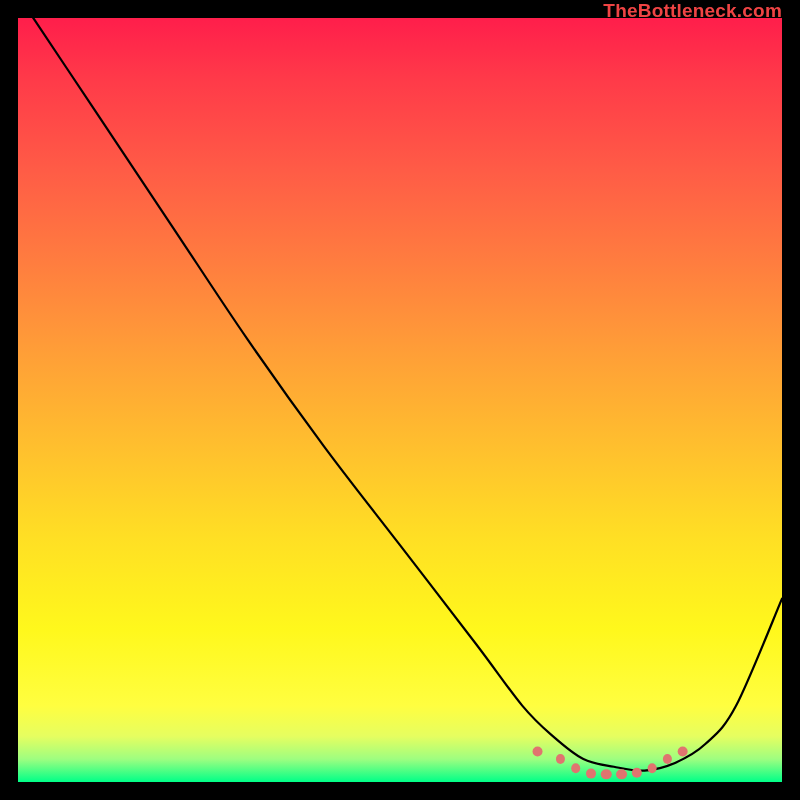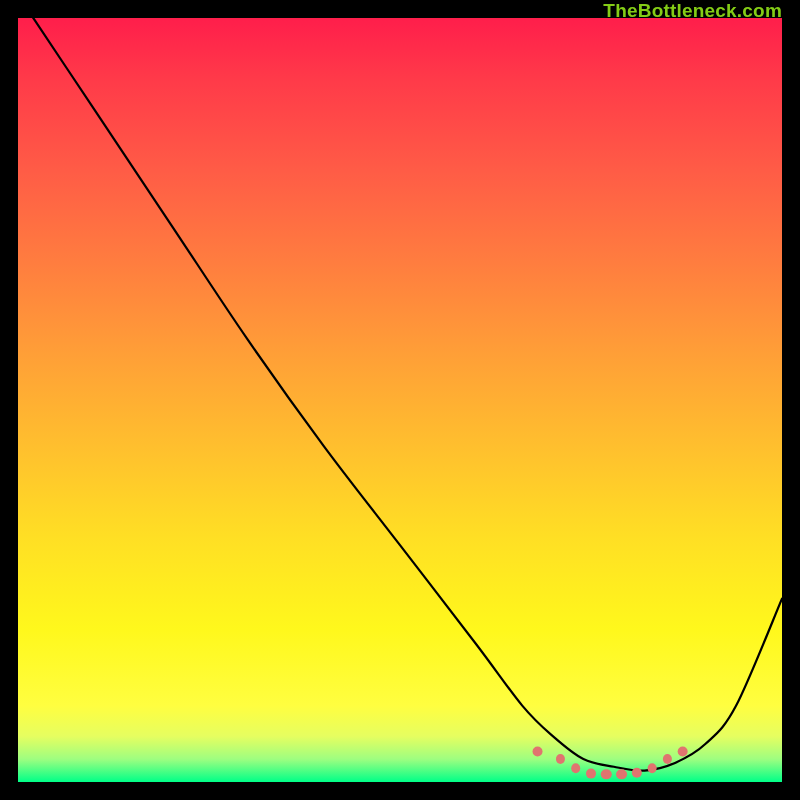--- a/index.html
+++ b/index.html
@@ -51,21 +51,21 @@
     position: absolute;
     top: 0;
     left: 0;
     width: 100%;
     height: 100%;
   }
   .attribution {
     position: absolute;
     top: 0px;
     right: 18px;
-    color: #84cc16;
+    color: #ef4444;
     font-size: 19px;
     font-weight: 600;
     letter-spacing: 0.2px;
     user-select: none;
   }
 </style>
 </head>
 <body>
 
 <div class="frame">

